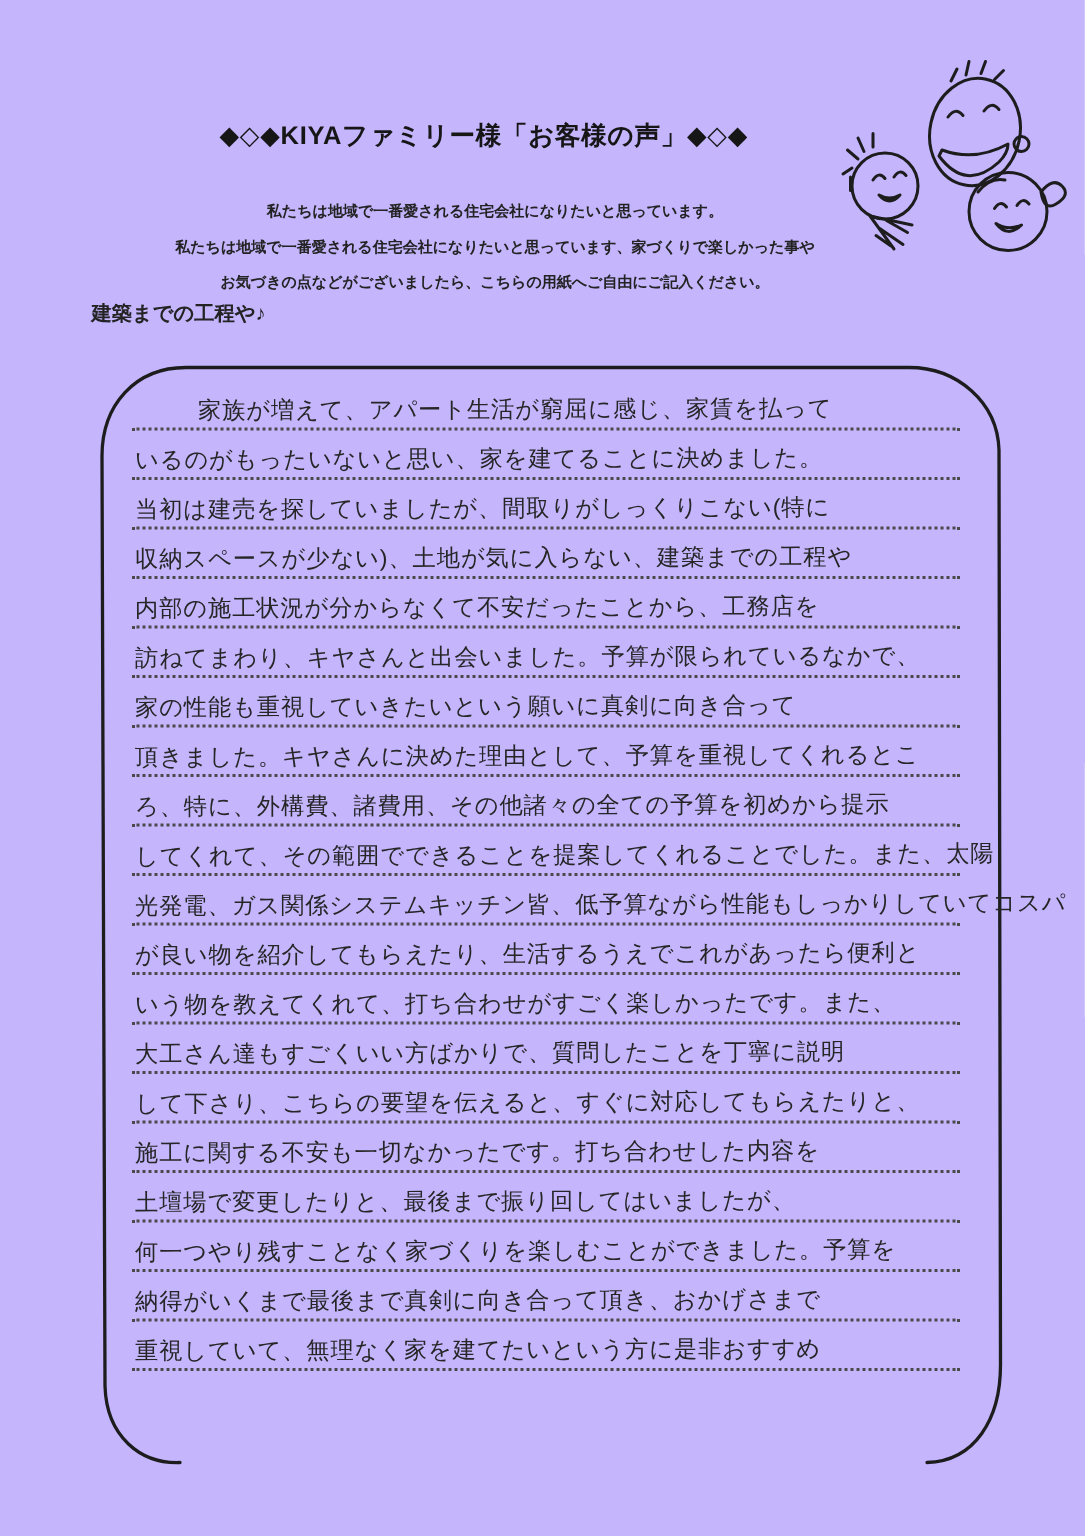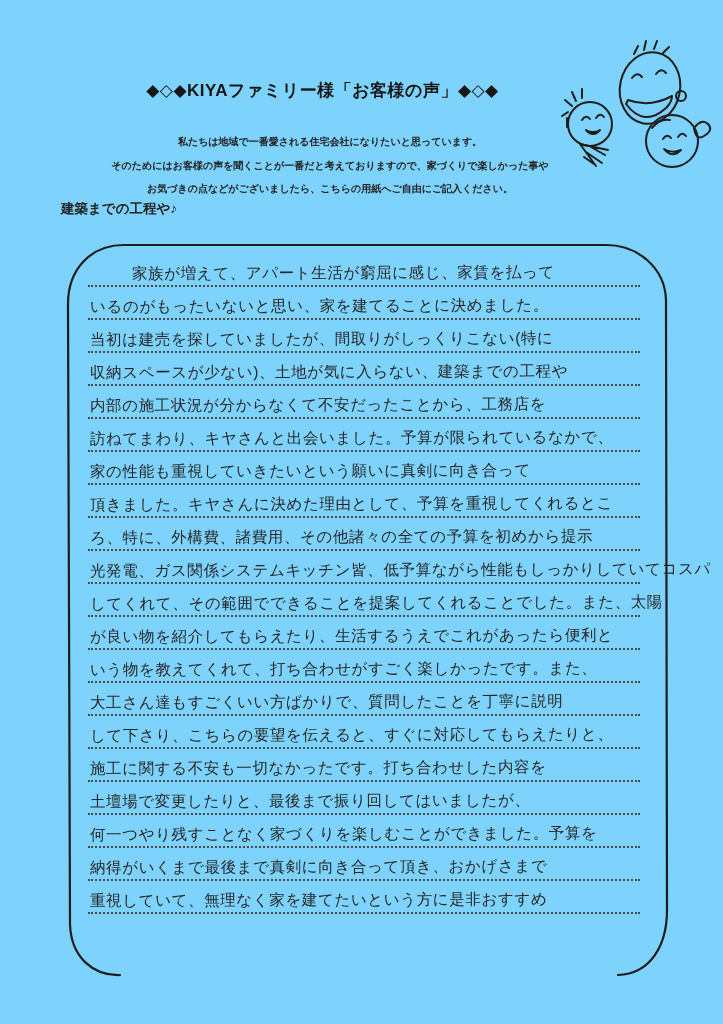--- a/index.html
+++ b/index.html
@@ -5,21 +5,21 @@
   html, body { margin: 0; padding: 0; }
   body {
     width: 723px; height: 1024px;
     background: #f3f3f1;
     font-family: "Liberation Sans", "DejaVu Sans", sans-serif;
     color: #1c1c1c;
   }
   .page {
     position: relative;
     width: 723px; height: 1024px;
-    background: #7dd3fc;
+    background: #c4b5fd;
     overflow: hidden;
   }
   .title {
     position: absolute;
     top: 79px; left: 0; width: 645px;
     text-align: center;
     font-size: 17px;
     font-weight: 700;
     letter-spacing: 0.5px;
     color: #161616;
@@ -107,21 +107,21 @@
     <path class="stroke" d="M92 92 q8 -10 18 -8"></path>
     <path class="stroke" d="M103 103 q4 -6 8 -1"></path>
     <path class="stroke" d="M118 101 q4 -6 8 -1"></path>
     <path class="stroke" d="M104 113 q8 10 17 1 q-9 4 -17 -1 z"></path>
   </svg>
 
   <div class="intro">
 
       <div class="intro-line">私たちは地域で一番愛される住宅会社になりたいと思っています。</div>
 
-      <div class="intro-line">そのためにはお客様の声を聞くことが一番だと考えておりますので、家づくりで楽しかった事や</div>
+      <div class="intro-line">私たちは地域で一番愛される住宅会社になりたいと思っています、家づくりで楽しかった事や</div>
 
       <div class="intro-line">お気づきの点などがございましたら、こちらの用紙へご自由にご記入ください。</div>
     </div>
 
   <div class="free-label">建築までの工程や♪</div>
 
   <svg class="frame-svg" viewBox="0 0 606 740" aria-hidden="true">
     <path class="stroke" style="stroke-width:2.2" d="M 56 735
              C 30 736, 7 718, 6 684
              L 4 64
@@ -164,28 +164,28 @@
 
       <div class="note-line">
         <span class="hw">頂きました。キヤさんに決めた理由として、予算を重視してくれるとこ</span>
       </div>
 
       <div class="note-line">
         <span class="hw">ろ、特に、外構費、諸費用、その他諸々の全ての予算を初めから提示</span>
       </div>
 
       <div class="note-line">
+        <span class="hw">してくれて、その範囲でできることを提案してくれることでした。また、太陽</span>
+      </div>
+
+      <div class="note-line">
         <span class="hw">光発電、ガス関係システムキッチン皆、低予算ながら性能もしっかりしていてコスパ</span>
       </div>
 
       <div class="note-line">
-        <span class="hw">してくれて、その範囲でできることを提案してくれることでした。また、太陽</span>
-      </div>
-
-      <div class="note-line">
         <span class="hw">が良い物を紹介してもらえたり、生活するうえでこれがあったら便利と</span>
       </div>
 
       <div class="note-line">
         <span class="hw">いう物を教えてくれて、打ち合わせがすごく楽しかったです。また、</span>
       </div>
 
       <div class="note-line">
         <span class="hw">大工さん達もすごくいい方ばかりで、質問したことを丁寧に説明</span>
       </div>

